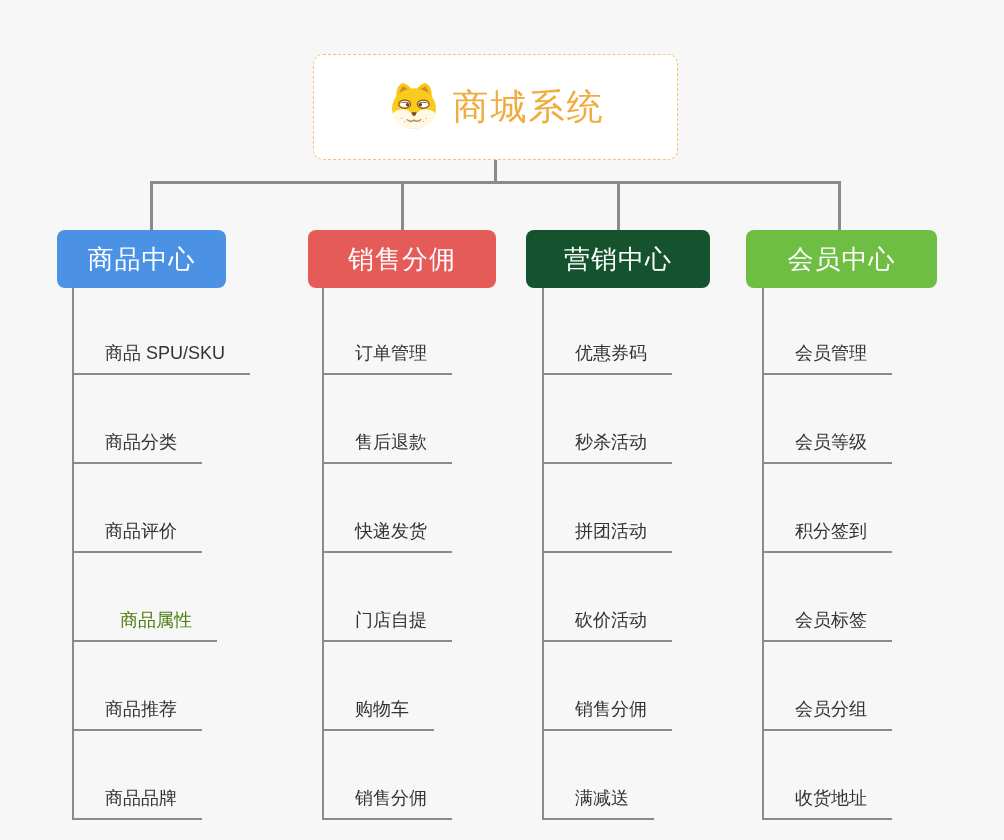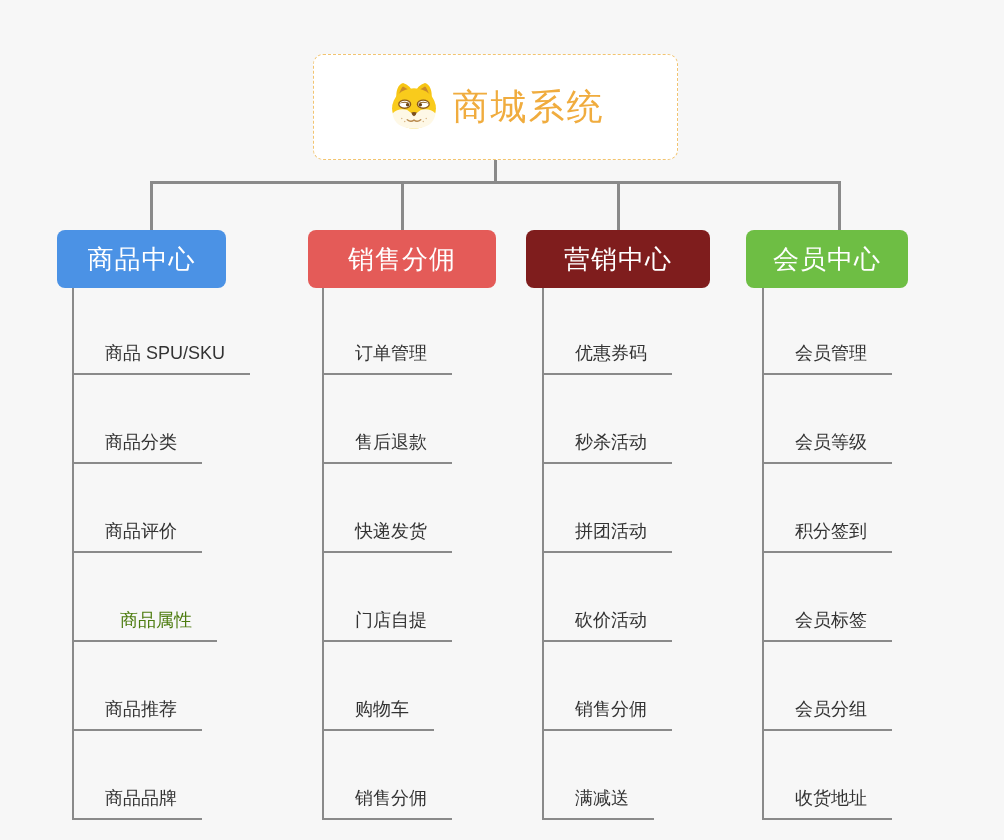--- a/index.html
+++ b/index.html
@@ -113,28 +113,28 @@
       <div class="leaf" style="left: 72px; top: 586px; color: #4d7c0f; border-bottom-color: rgb(138, 138, 138); padding-left: 48px;">商品属性</div>
       <div class="leaf" style="left: 72px; top: 675px; color: rgb(51, 51, 51); border-bottom-color: rgb(138, 138, 138);">商品推荐</div>
       <div class="leaf" style="left: 72px; top: 764px; color: rgb(51, 51, 51); border-bottom-color: rgb(138, 138, 138);">商品品牌</div>
       <div class="branch-header" style="left: 308px; width: 188px; background: rgb(228, 91, 88);">销售分佣</div>
       <div class="leaf" style="left: 322px; top: 319px; color: rgb(51, 51, 51); border-bottom-color: rgb(138, 138, 138);">订单管理</div>
       <div class="leaf" style="left: 322px; top: 408px; color: rgb(51, 51, 51); border-bottom-color: rgb(138, 138, 138);">售后退款</div>
       <div class="leaf" style="left: 322px; top: 497px; color: rgb(51, 51, 51); border-bottom-color: rgb(138, 138, 138);">快递发货</div>
       <div class="leaf" style="left: 322px; top: 586px; color: rgb(51, 51, 51); border-bottom-color: rgb(138, 138, 138);">门店自提</div>
       <div class="leaf" style="left: 322px; top: 675px; color: rgb(51, 51, 51); border-bottom-color: rgb(138, 138, 138);">购物车</div>
       <div class="leaf" style="left: 322px; top: 764px; color: rgb(51, 51, 51); border-bottom-color: rgb(138, 138, 138);">销售分佣</div>
-      <div class="branch-header" style="left: 526px; width: 184px; background: #7f1d1d;">营销中心</div>
+      <div class="branch-header" style="left: 526px; width: 184px; background: #14532d;">营销中心</div>
       <div class="leaf" style="left: 542px; top: 319px; color: rgb(51, 51, 51); border-bottom-color: rgb(138, 138, 138);">优惠券码</div>
       <div class="leaf" style="left: 542px; top: 408px; color: rgb(51, 51, 51); border-bottom-color: rgb(138, 138, 138);">秒杀活动</div>
       <div class="leaf" style="left: 542px; top: 497px; color: rgb(51, 51, 51); border-bottom-color: rgb(138, 138, 138);">拼团活动</div>
       <div class="leaf" style="left: 542px; top: 586px; color: rgb(51, 51, 51); border-bottom-color: rgb(138, 138, 138);">砍价活动</div>
       <div class="leaf" style="left: 542px; top: 675px; color: rgb(51, 51, 51); border-bottom-color: rgb(138, 138, 138);">销售分佣</div>
       <div class="leaf" style="left: 542px; top: 764px; color: rgb(51, 51, 51); border-bottom-color: rgb(138, 138, 138);">满减送</div>
-      <div class="branch-header" style="left: 746px; width: 162px; background: rgb(110, 190, 68);">会员中心</div>
+      <div class="branch-header" style="left: 746px; width: 191px; background: rgb(110, 190, 68);">会员中心</div>
       <div class="leaf" style="left: 762px; top: 319px; color: rgb(51, 51, 51); border-bottom-color: rgb(138, 138, 138);">会员管理</div>
       <div class="leaf" style="left: 762px; top: 408px; color: rgb(51, 51, 51); border-bottom-color: rgb(138, 138, 138);">会员等级</div>
       <div class="leaf" style="left: 762px; top: 497px; color: rgb(51, 51, 51); border-bottom-color: rgb(138, 138, 138);">积分签到</div>
       <div class="leaf" style="left: 762px; top: 586px; color: rgb(51, 51, 51); border-bottom-color: rgb(138, 138, 138);">会员标签</div>
       <div class="leaf" style="left: 762px; top: 675px; color: rgb(51, 51, 51); border-bottom-color: rgb(138, 138, 138);">会员分组</div>
       <div class="leaf" style="left: 762px; top: 764px; color: rgb(51, 51, 51); border-bottom-color: rgb(138, 138, 138);">收货地址</div>
     </div>
 
 </div>
 

